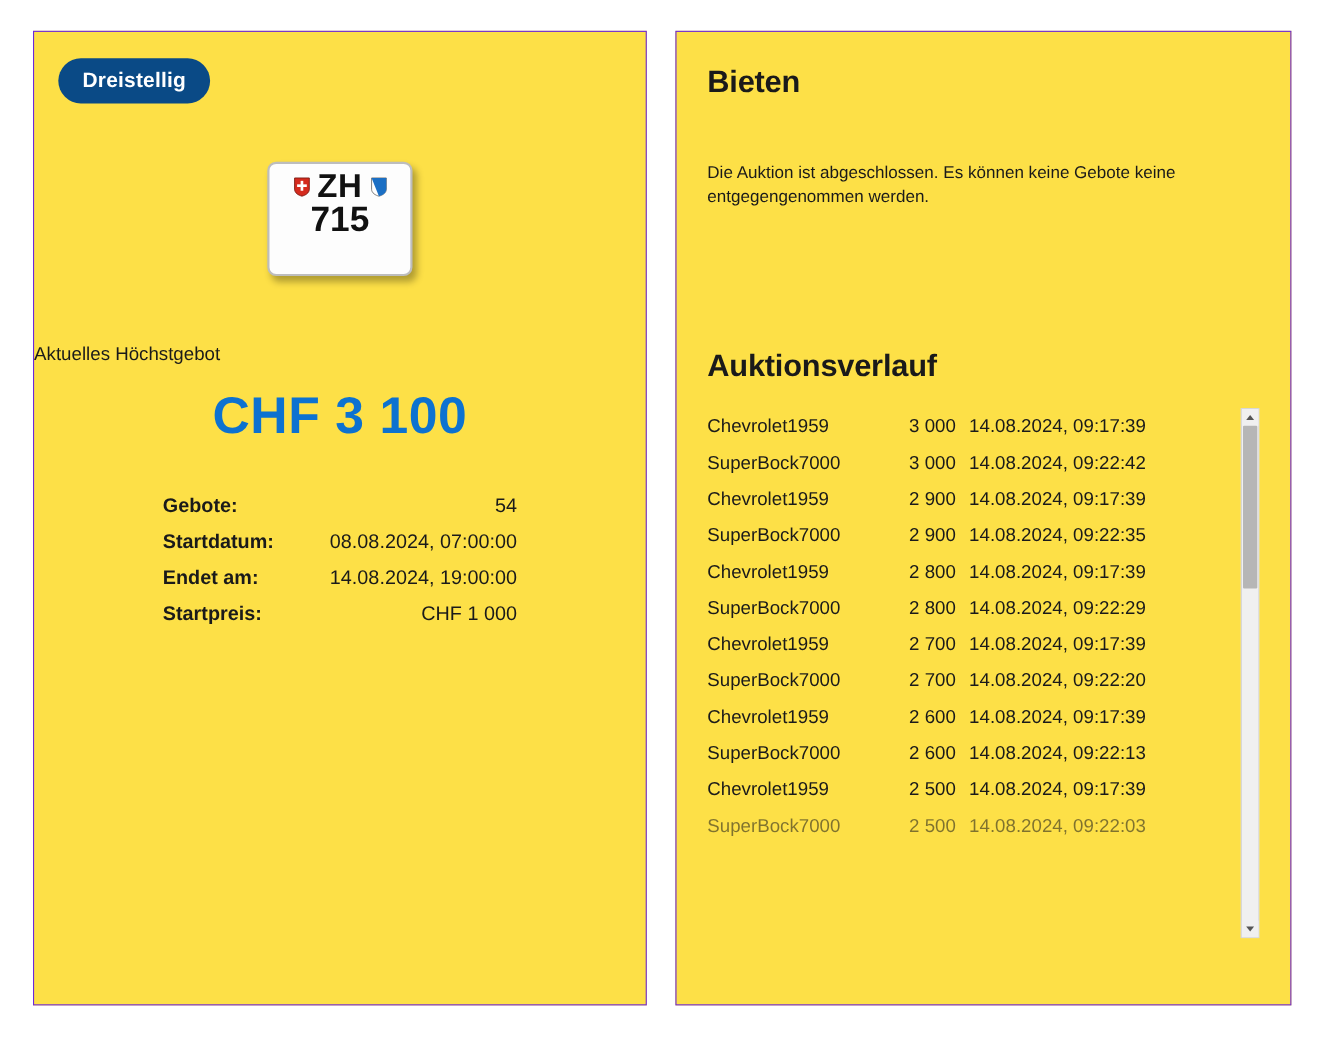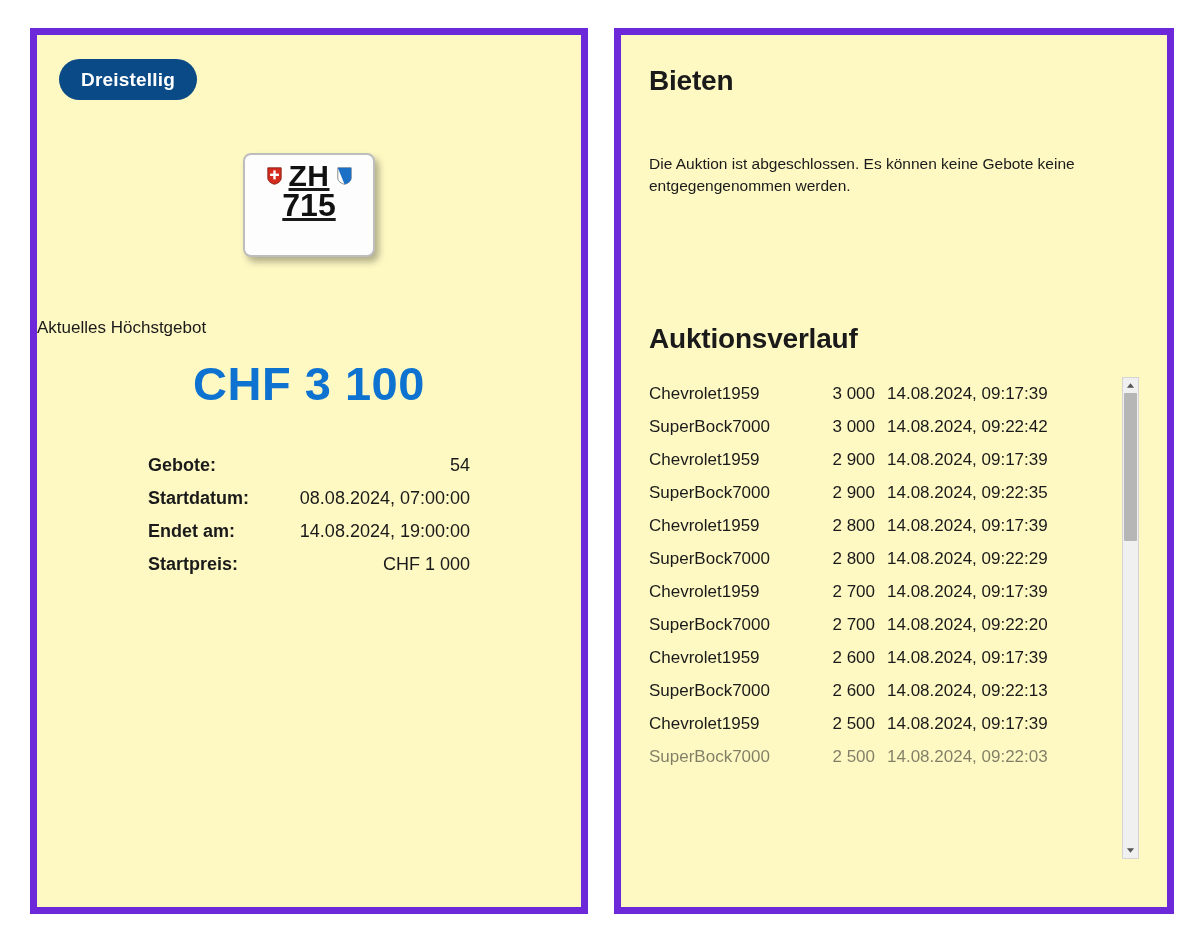--- a/index.html
+++ b/index.html
@@ -19,22 +19,22 @@
     width: 1204px;
     height: 951px;
     display: flex;
     box-sizing: border-box;
     padding: 28px 30px 30px 30px;
     gap: 26px;
   }
 
   
   .panel {
-    border: 7px solid #6d28d9;
-    background: #fef9c3;
+    border: 1px solid #6d28d9;
+    background: #fde047;
     box-sizing: border-box;
   }
   .left-panel {
     width: 558px;
     height: 886px;
     position: relative;
     padding: 0;
   }
   .badge {
     position: absolute;
@@ -47,21 +47,20 @@
     border-radius: 22px;
     padding: 11px 22px;
     line-height: 1;
     letter-spacing: 0.2px;
   }
 
   .plate-wrap {
     margin-top: 118px;
     display: flex;
     justify-content: center;
-    text-decoration: underline;
   }
   .plate {
     width: 132px;
     height: 104px;
     background: #fdfdfd;
     border: 2px solid #bdbdbd;
     border-radius: 8px;
     box-shadow: 4px 5px 7px rgba(0,0,0,0.30);
     box-sizing: border-box;
     padding: 6px 8px 4px 8px;

